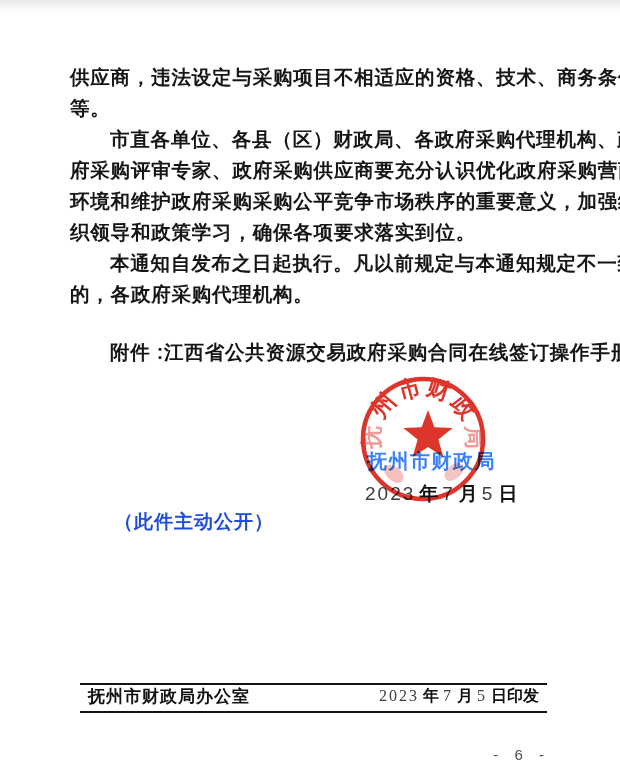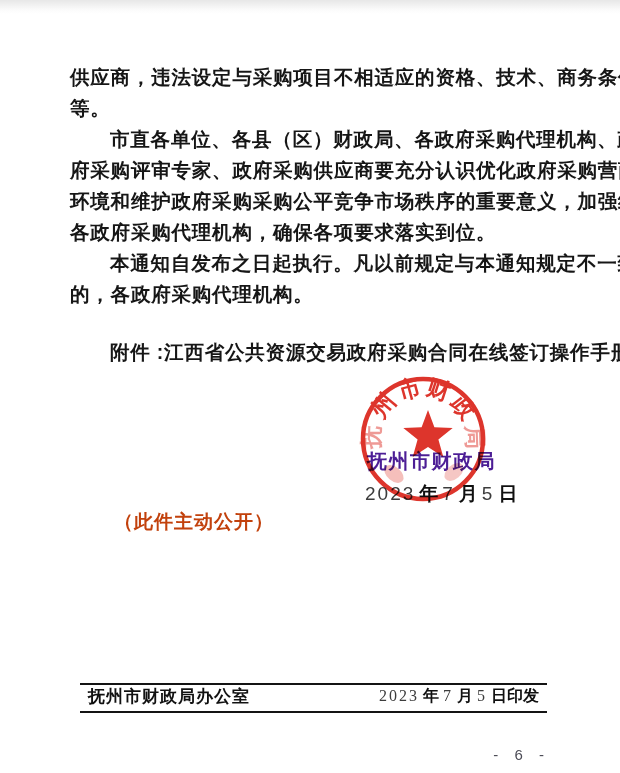--- a/index.html
+++ b/index.html
@@ -52,21 +52,21 @@
     text-anchor: middle;
   }
   
   .sig-org {
     position: absolute;
     left: 367px;
     top: 448px;
     font-size: 20px;
     font-weight: 700;
     letter-spacing: 1.5px;
-    color: #4c1d95;
+    color: #3b82f6;
     z-index: 4;
   }
   .sig-date {
     position: absolute;
     left: 365px;
     top: 481px;
     font-size: 19px;
     font-weight: 700;
     color: #101010;
     z-index: 3;
@@ -77,21 +77,21 @@
     color: #3c3c3c;
     letter-spacing: 2px;
   }
   .disclosure {
     position: absolute;
     left: 114px;
     top: 509px;
     font-size: 19px;
     font-weight: 600;
     letter-spacing: 1px;
-    color: #c2410c;
+    color: #1d4ed8;
   }
   
   .footer {
     position: absolute;
     left: 80px;
     top: 683px;
     width: 467px;
     height: 30px;
     border-top: 2px solid #141414;
     border-bottom: 2px solid #141414;
@@ -128,21 +128,21 @@
 <div class="page">
 
   <div class="top-shade"></div>
 
   <div class="doc-body">
     <div class="doc-line">供应商，违法设定与采购项目不相适应的资格、技术、商务条件</div>
     <div class="doc-line">等。</div>
     <div class="doc-line indent">市直各单位、各县（区）财政局、各政府采购代理机构、政</div>
     <div class="doc-line">府采购评审专家、政府采购供应商要充分认识优化政府采购营商</div>
     <div class="doc-line">环境和维护政府采购采购公平竞争市场秩序的重要意义，加强组</div>
-    <div class="doc-line">各政府采购代理机构，确保各项要求落实到位。</div>
+    <div class="doc-line">织领导和政策学习，确保各项要求落实到位。</div>
     <div class="doc-line indent">本通知自发布之日起执行。凡以前规定与本通知规定不一致</div>
     <div class="doc-line">的，各政府采购代理机构。</div>
     <div class="doc-spacer"></div>
     <div class="doc-line indent">附件 :江西省公共资源交易政府采购合同在线签订操作手册</div>
   </div>
 
   <div class="seal">
     <svg viewBox="0 0 134 134" width="134" height="134">
       <circle cx="67" cy="67" r="60" fill="none" stroke="#dc2a20" stroke-width="4.5"></circle>
       <polygon points="72,38 78.4,55.2 96.7,56 82.4,67.4 87.3,85 72,74.9 56.7,85 61.6,67.4 47.3,56 65.6,55.2" fill="#dc2a20"></polygon>

